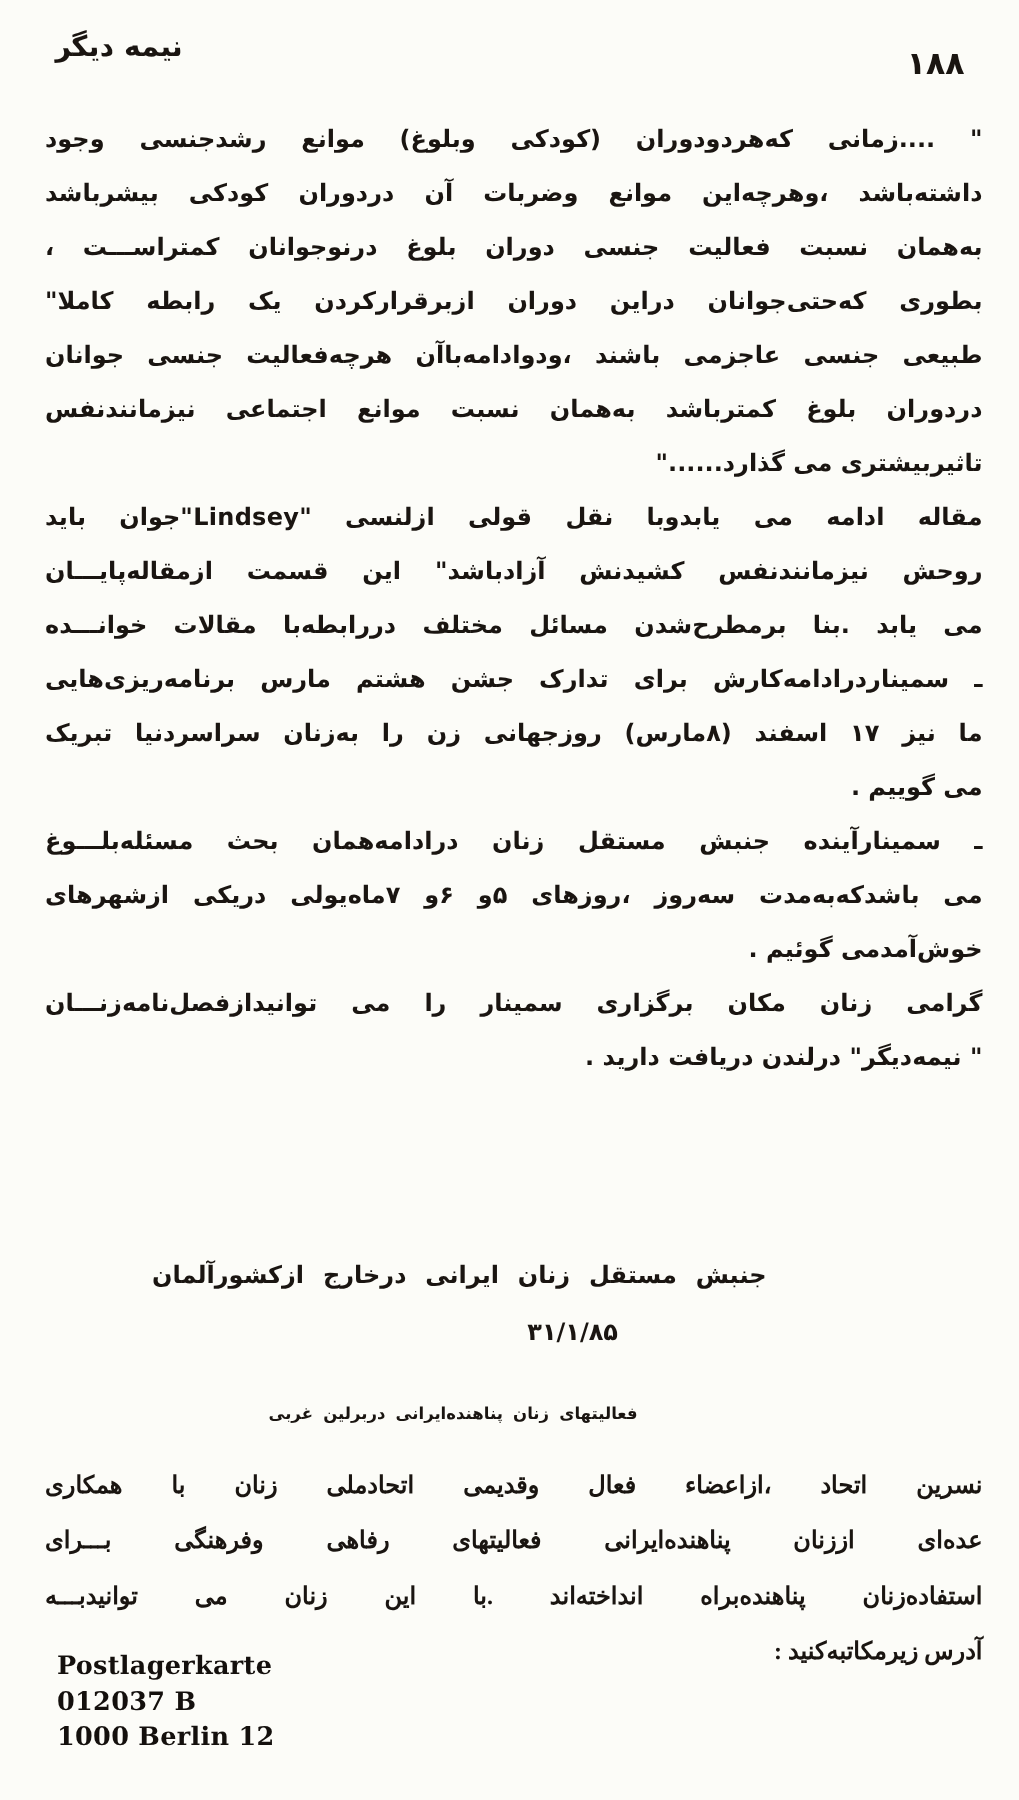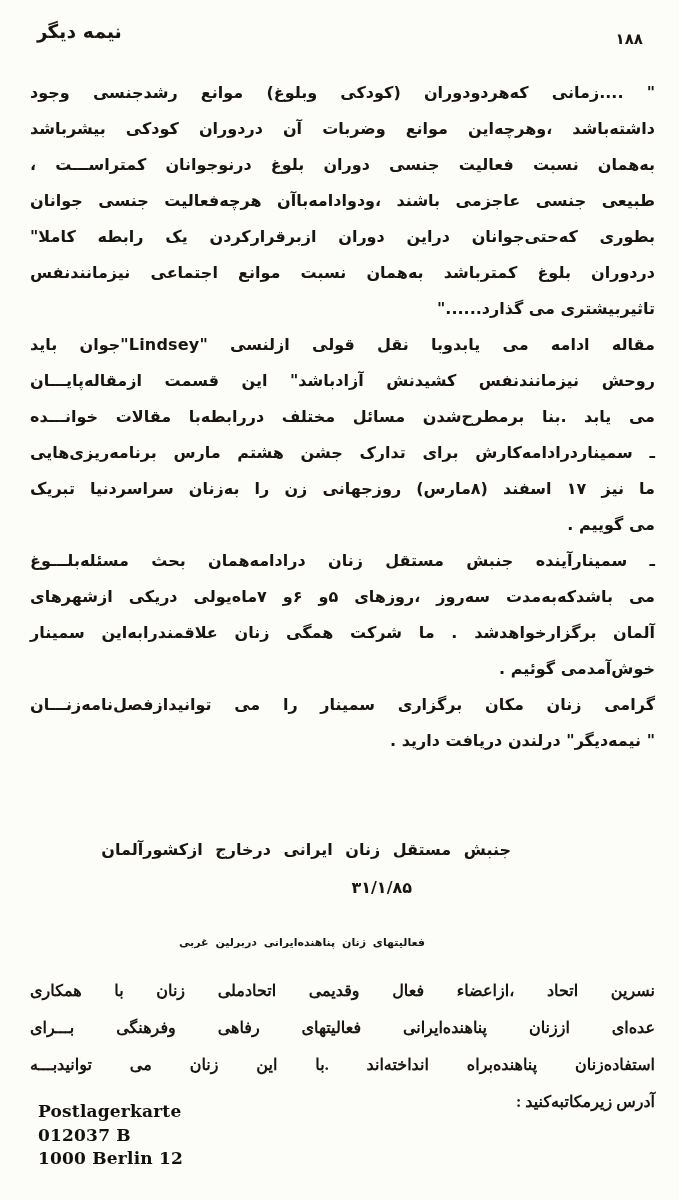--- a/index.html
+++ b/index.html
@@ -13,21 +13,21 @@
   }
   
   .hdr{
     position:absolute;top:20px;left:36px;right:36px;
     display:flex;justify-content:space-between;align-items:flex-start;
   }
   .journal-title{
     font-size:19px;font-weight:bold;direction:rtl;
     transform:skewX(6deg);
   }
-  .page-number{font-size:15px;font-weight:bold;padding-top:10px;}
+  .page-number{font-size:21px;font-weight:bold;padding-top:10px;}
   
   .body-block{
     position:absolute;top:75px;right:24px;left:30px;
     direction:rtl;
     font-size:16px;font-weight:bold;line-height:36px;
     letter-spacing:0.2px;
   }
   .ln{min-height:36px;}
   .ln.j{text-align:justify;text-align-last:justify;text-justify:inter-word;}
   .ln.e{text-align:right;text-align-last:right;}
@@ -69,37 +69,36 @@
 
   <div class="hdr">
     <span class="journal-title">نیمه دیگر</span>
     <span class="page-number">۱۸۸</span>
   </div>
 
   <div class="body-block">
     <div class="ln j">" ....زمانی که‌هردودوران (کودکی وبلوغ) موانع رشدجنسی وجود</div>
     <div class="ln j">داشته‌باشد ،وهرچه‌این موانع وضربات آن دردوران کودکی بیشرباشد</div>
     <div class="ln j">به‌همان نسبت فعالیت جنسی دوران بلوغ درنوجوانان کمتراســـت ،</div>
+    <div class="ln j">بطوری که‌حتی‌جوانان دراین دوران ازبرقرارکردن یک رابطه کاملا"</div>
     <div class="ln j">طبیعی جنسی عاجزمی باشند ،ودوادامه‌باآن هرچه‌فعالیت جنسی جوانان</div>
-    <div class="ln j">بطوری که‌حتی‌جوانان دراین دوران ازبرقرارکردن یک رابطه کاملا"</div>
     <div class="ln j">دردوران بلوغ کمترباشد به‌همان نسبت موانع اجتماعی نیزمانندنفس</div>
     <div class="ln e">تاثیربیشتری می گذارد......"</div>
 
     <div class="ln j">مقاله ادامه می یابدوبا نقل قولی ازلنسی  "Lindsey"جوان باید</div>
     <div class="ln j">روحش نیزمانندنفس کشیدنش آزادباشد" این قسمت ازمقاله‌پایـــان</div>
     <div class="ln j">می یابد .بنا برمطرح‌شدن مسائل مختلف دررابطه‌با مقالات خوانـــده</div>
 
     <div class="ln j">ـ سمیناردرادامه‌کارش برای تدارک جشن هشتم مارس برنامه‌ریزی‌هایی</div>
 
     <div class="ln j">ما نیز ۱۷ اسفند (۸مارس) روزجهانی زن را به‌زنان سراسردنیا تبریک</div>
     <div class="ln e">می گوییم .</div>
 
     <div class="ln j">ـ سمینارآینده جنبش مستقل زنان درادامه‌همان بحث مسئله‌بلـــوغ</div>
     <div class="ln j">می باشدکه‌به‌مدت سه‌روز ،روزهای ۵و ۶و ۷ماه‌یولی دریکی ازشهرهای</div>
-    <div class="ln j">آلمان برگزارخواهدشد . ما شرکت همگی زنان علاقمندرابه‌این سمینار</div>
     <div class="ln e">خوش‌آمدمی گوئیم .</div>
 
     <div class="ln j">گرامی زنان مکان برگزاری سمینار را می توانیدازفصل‌نامه‌زنـــان</div>
     <div class="ln e">" نیمه‌دیگر" درلندن دریافت دارید .</div>
   </div>
 
   <div class="signature">جنبش مستقل زنان ایرانی درخارج ازکشورآلمان</div>
   <div class="sig-date">۳۱/۱/۸۵</div>
 
   <div class="section-heading">فعالیتهای زنان پناهنده‌ایرانی دربرلین غربی</div>

